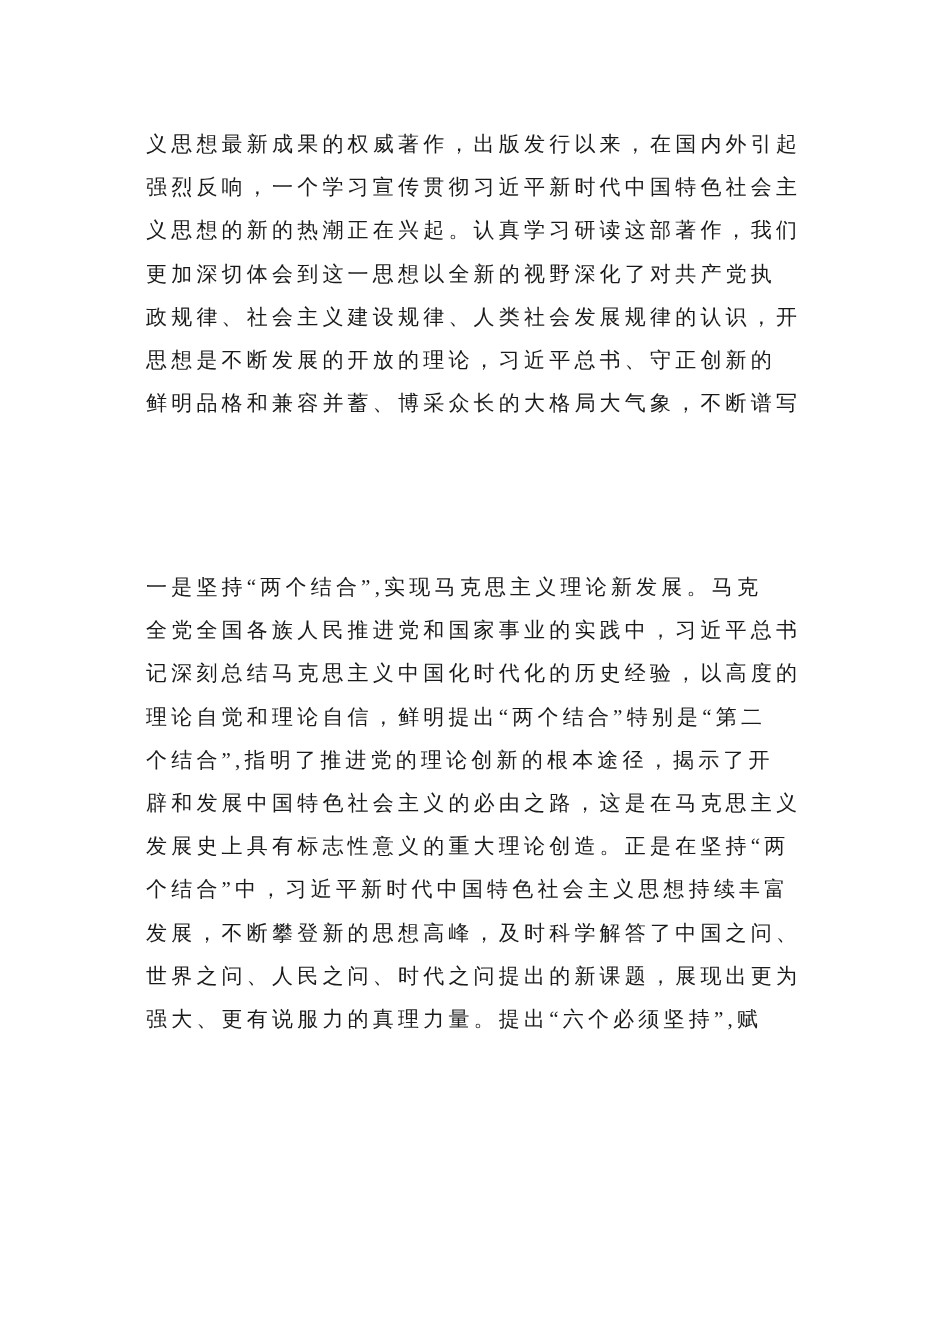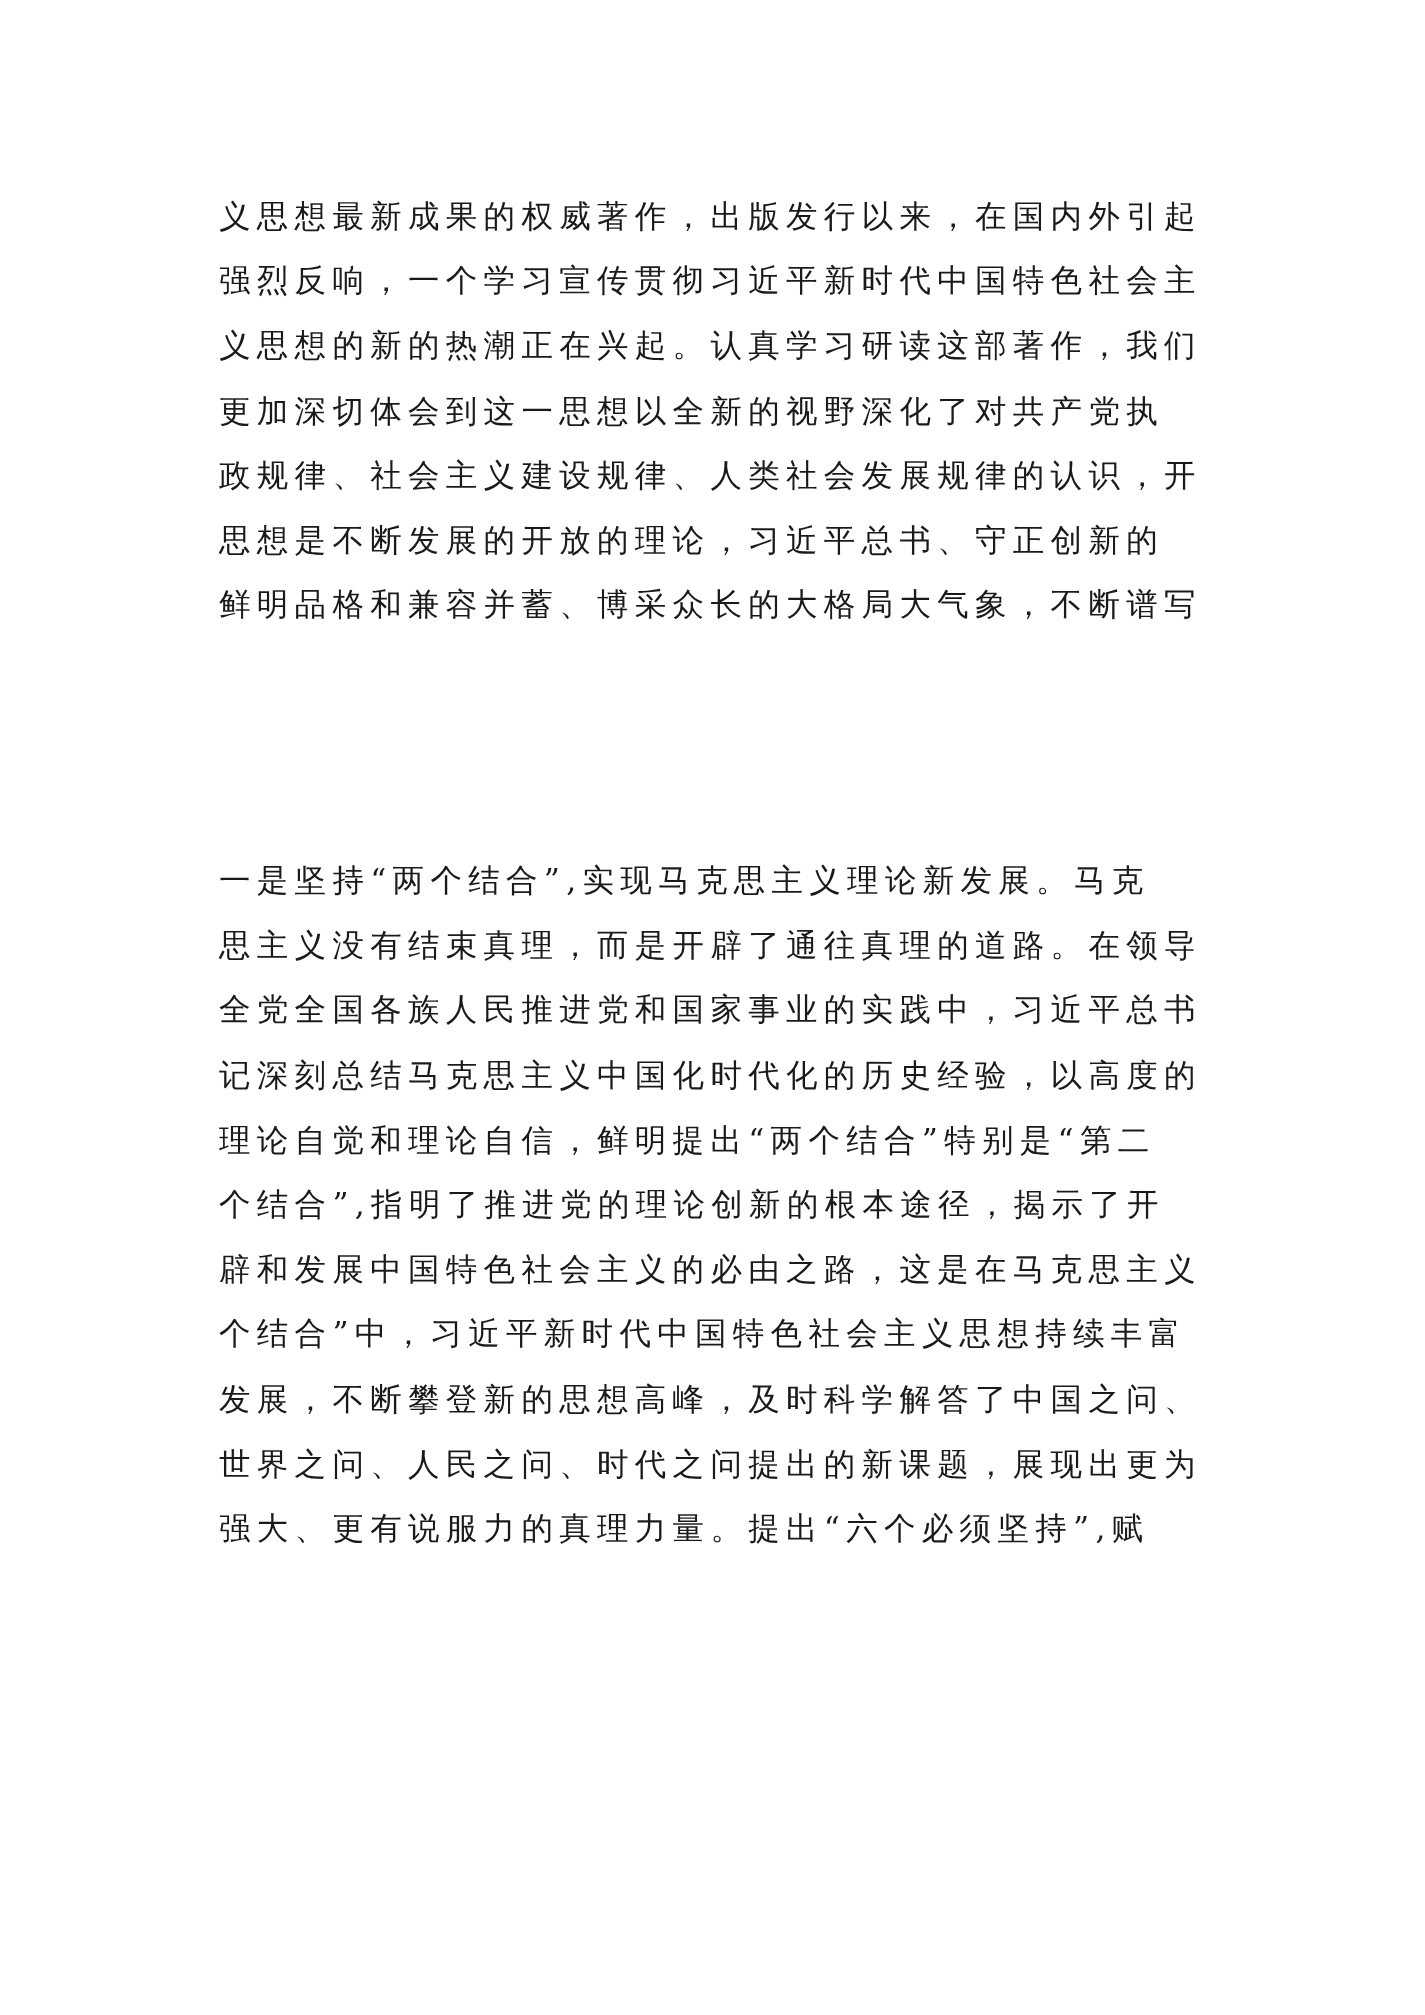--- a/index.html
+++ b/index.html
@@ -14,20 +14,21 @@
       overflow: hidden;
       font-family: "DejaVu Serif", "Liberation Serif", serif;
       color: #1a1a1a;
     }
     .page {
       position: absolute;
       left: 0; top: 0;
       width: 950px;
       height: 1343px;
       background: #ffffff;
+      font-family: Liberation Serif, serif;
     }
     .paragraph {
       position: absolute;
       left: 146px;
       width: 662px;
     }
     .line {
       display: block;
       height: 43.2px;
       line-height: 43.2px;
@@ -49,25 +50,25 @@
     <span class="line">强烈反响，一个学习宣传贯彻习近平新时代中国特色社会主</span>
     <span class="line">义思想的新的热潮正在兴起。认真学习研读这部著作，我们</span>
     <span class="line">更加深切体会到这一思想以全新的视野深化了对共产党执</span>
     <span class="line">政规律、社会主义建设规律、人类社会发展规律的认识，开</span>
     <span class="line">思想是不断发展的开放的理论，习近平总书、守正创新的</span>
     <span class="line">鲜明品格和兼容并蓄、博采众长的大格局大气象，不断谱写</span>
   </div>
 
   <div class="paragraph" id="para-2">
     <span class="line">一是坚持“两个结合”,实现马克思主义理论新发展。马克</span>
-    <span class="line">思主义没有结束真理，而是开辟了通往真理的道路。在领导</span>
     <span class="line">全党全国各族人民推进党和国家事业的实践中，习近平总书</span>
     <span class="line">记深刻总结马克思主义中国化时代化的历史经验，以高度的</span>
     <span class="line">理论自觉和理论自信，鲜明提出“两个结合”特别是“第二</span>
     <span class="line">个结合”,指明了推进党的理论创新的根本途径，揭示了开</span>
     <span class="line">辟和发展中国特色社会主义的必由之路，这是在马克思主义</span>
+    <span class="line">发展史上具有标志性意义的重大理论创造。正是在坚持“两</span>
     <span class="line">个结合”中，习近平新时代中国特色社会主义思想持续丰富</span>
     <span class="line">发展，不断攀登新的思想高峰，及时科学解答了中国之问、</span>
     <span class="line">世界之问、人民之问、时代之问提出的新课题，展现出更为</span>
     <span class="line">强大、更有说服力的真理力量。提出“六个必须坚持”,赋</span>
   </div>
 
 </div>
 
 </body></html>

